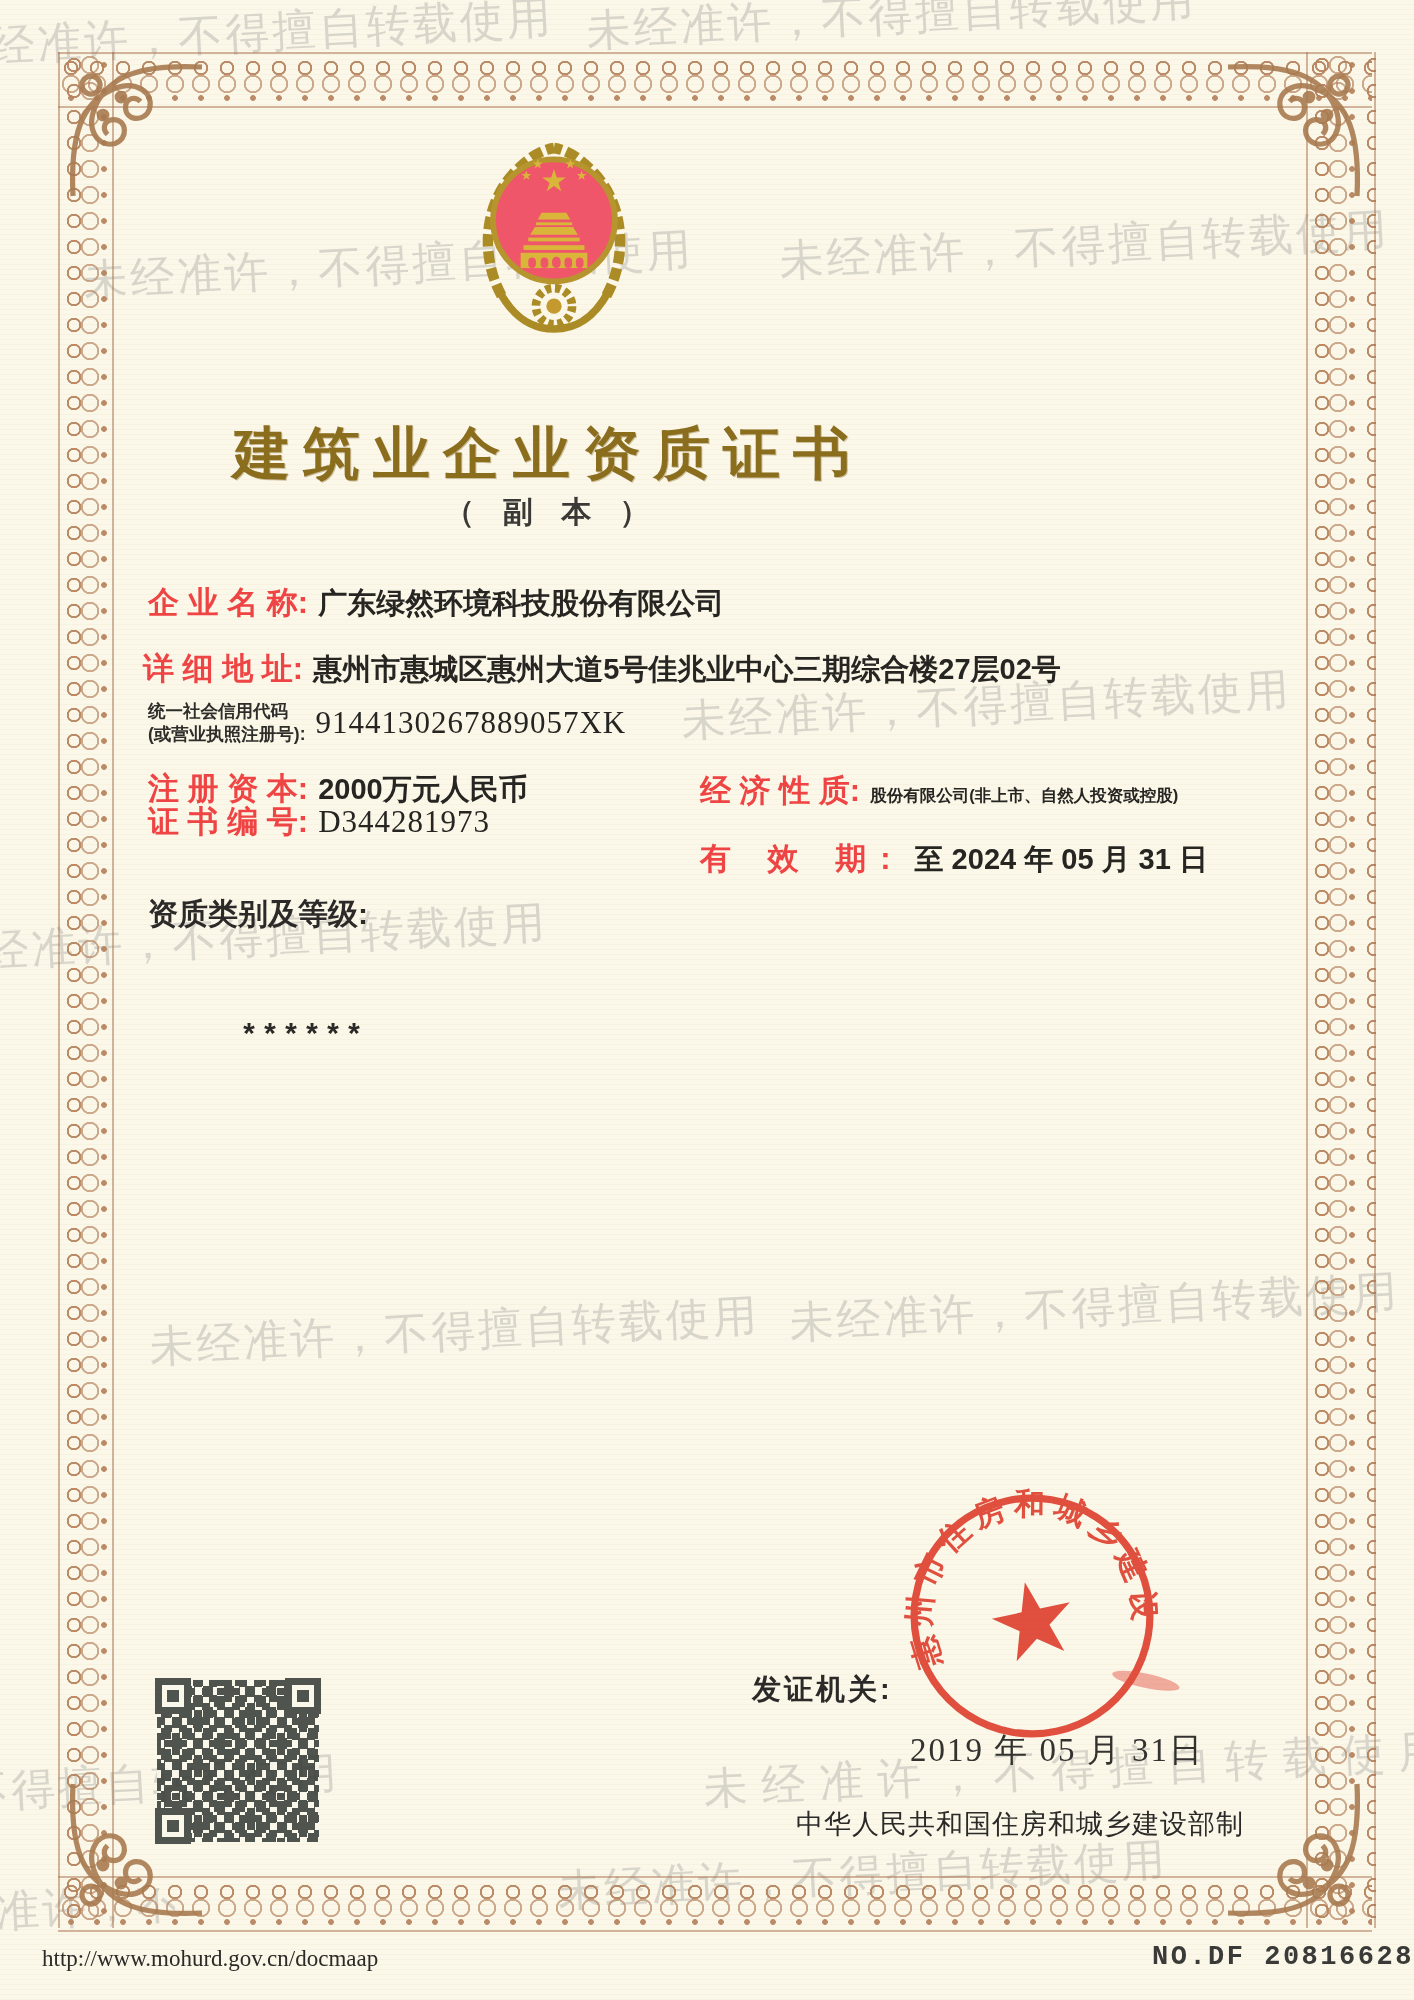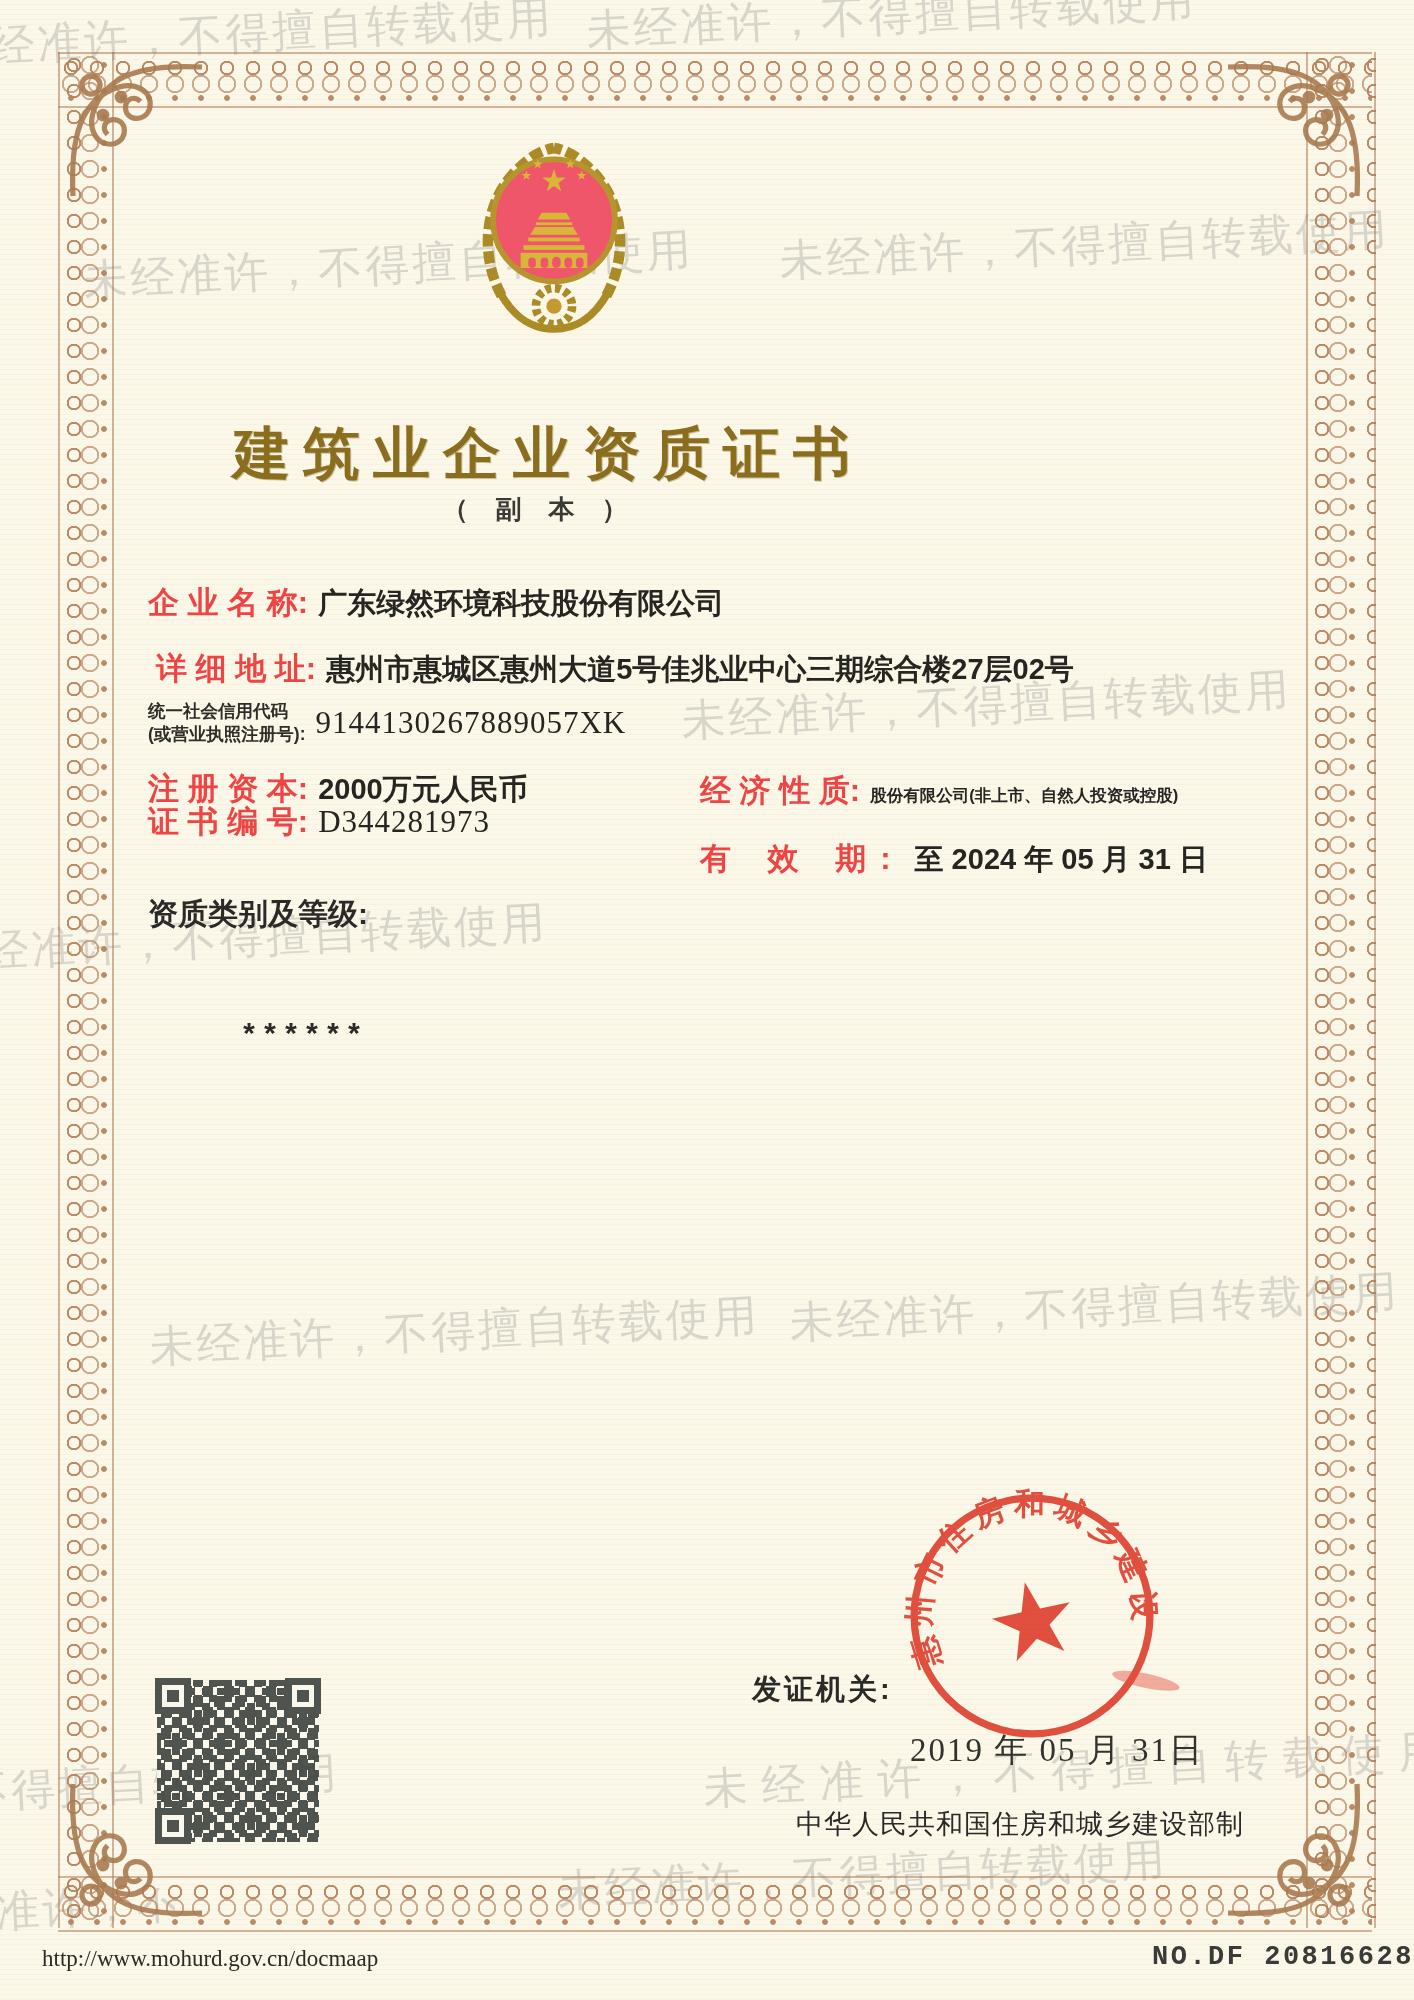--- a/index.html
+++ b/index.html
@@ -58,22 +58,22 @@
     transform:rotate(-12deg);opacity:.88;mix-blend-mode:multiply;
   }
 
   
   .title{
     position:absolute;left:548px;top:416px;transform:translateX(-50%);
     white-space:nowrap;font-size:57px;font-weight:700;letter-spacing:13px;
     color:#8a6e1e;text-shadow:1px 1px 0 rgba(120,90,20,.35);
   }
   .subtitle{
-    position:absolute;left:540px;top:492px;transform:translateX(-50%);
-    white-space:nowrap;font-size:26px;font-weight:600;letter-spacing:10px;color:#3a3936;
+    position:absolute;left:552px;top:492px;transform:translateX(-50%);
+    white-space:nowrap;font-size:30px;font-weight:600;letter-spacing:10px;color:#3a3936;
   }
 
   
   .row{position:absolute;display:flex;align-items:baseline;white-space:nowrap;}
   .lbl{font-size:31px;font-weight:700;color:#ef4444;}
   .val{font-size:29px;font-weight:700;color:#262522;margin-left:10px;}
   .val.num{font-family:"Liberation Serif","DejaVu Serif",serif;font-weight:500;font-size:31px;letter-spacing:1px;}
   .val.small{font-size:16.5px;letter-spacing:0;}
   .credit-lbl{font-size:17.5px;font-weight:700;line-height:1.3;color:#2e2d2a;}
   .qual-lbl{position:absolute;left:148px;top:894px;font-size:30px;font-weight:700;}
@@ -213,21 +213,21 @@
   </svg>
 
   <div class="title">建筑业企业资质证书</div>
   <div class="subtitle">（ 副 本 ）</div>
 
   <div class="row" style="left:148px;top:582px">
     <span class="lbl">企 业 名 称:</span>
     <span class="val">广东绿然环境科技股份有限公司</span>
   </div>
 
-  <div class="row" style="left:156px;top:648px">
+  <div class="row" style="left:143px;top:648px">
     <span class="lbl">详 细 地 址:</span>
     <span class="val">惠州市惠城区惠州大道5号佳兆业中心三期综合楼27层02号</span>
   </div>
 
   <div class="row" style="left:148px;top:700px;align-items:center">
     <span class="credit-lbl">
       <span style="display:block">统一社会信用代码</span>
       <span style="display:block">(或营业执照注册号):</span>
     </span>
     <span class="val num">9144130267889057XK</span>

